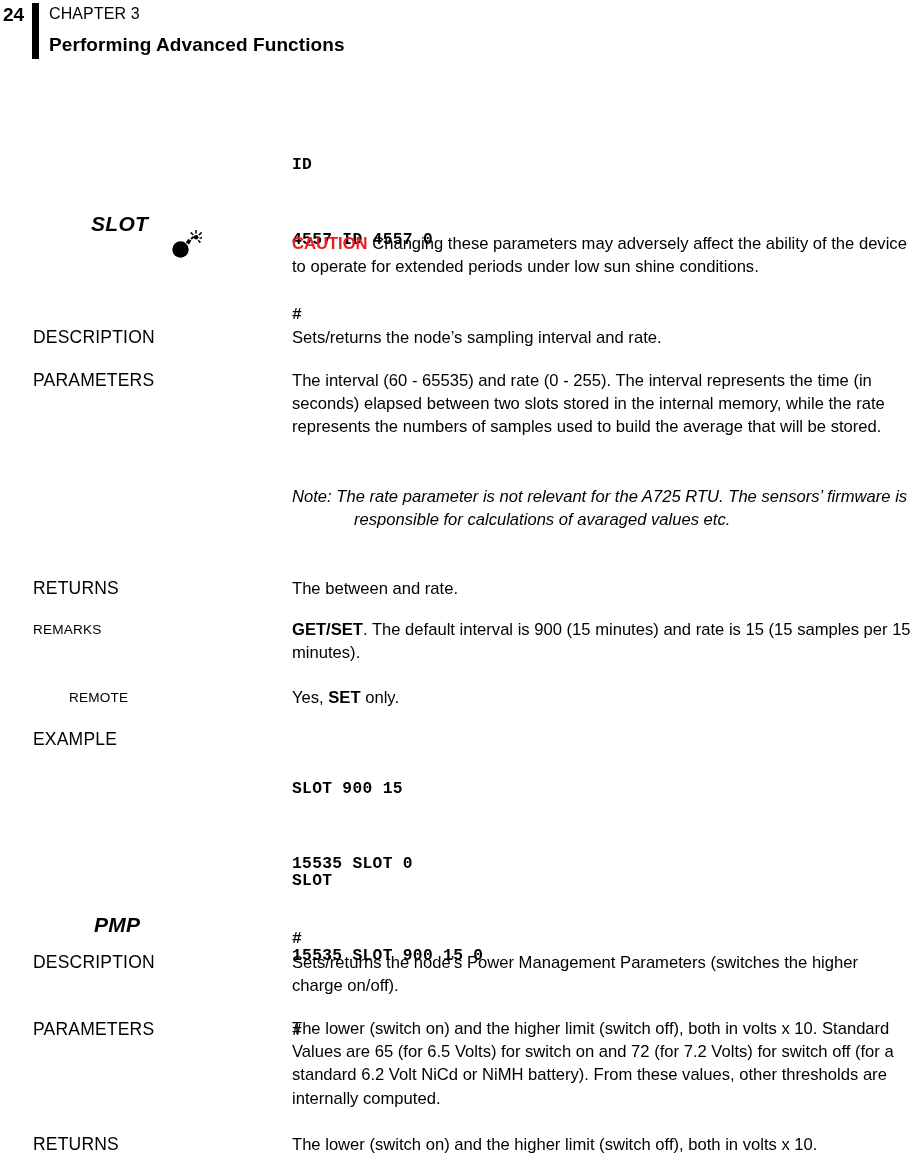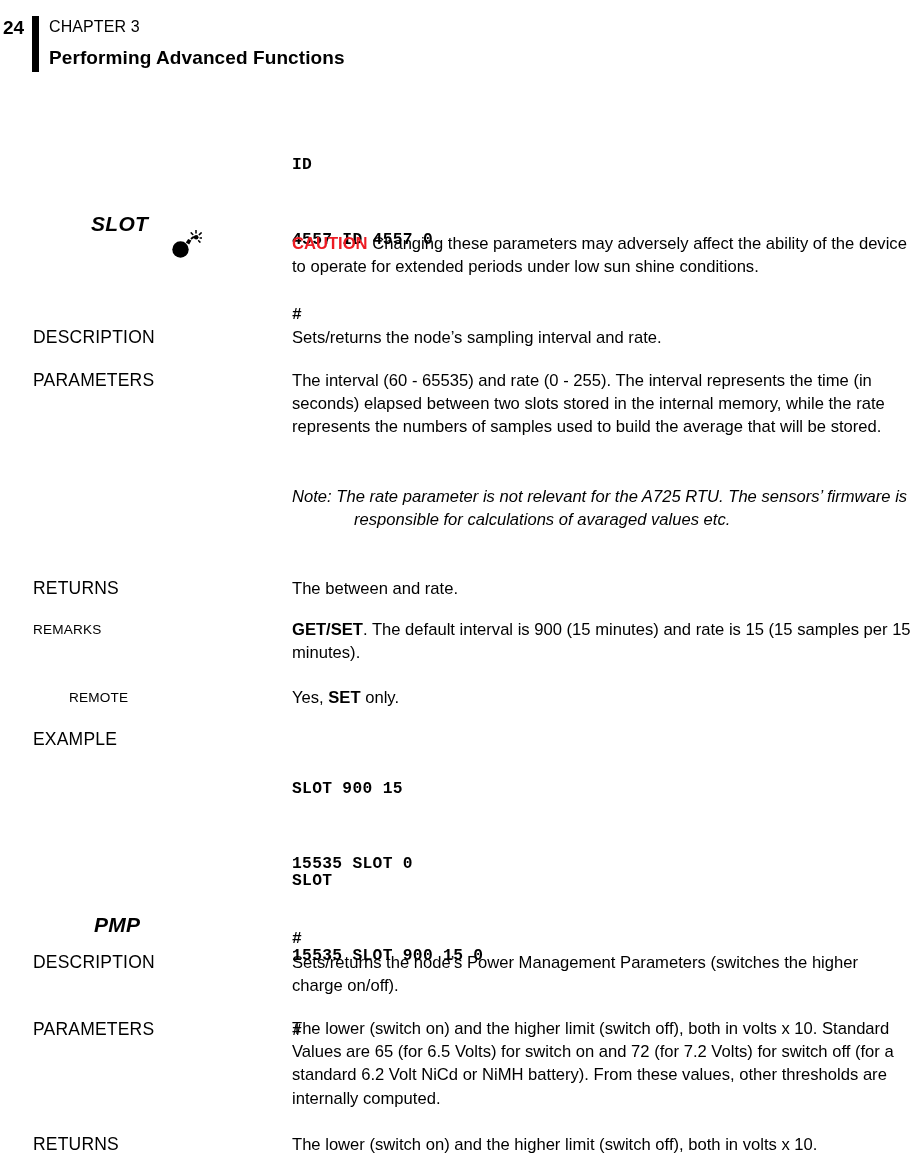--- a/index.html
+++ b/index.html
@@ -21,21 +21,21 @@
     position: relative;
     width: 914px;
     height: 1176px;
     overflow: hidden;
   }
 
   
   .page-header {
     position: absolute;
     left: 0;
-    top: 16px;
+    top: 3px;
     width: 914px;
     height: 60px;
   }
   .folio {
     position: absolute;
     left: 3px;
     top: 1px;
     font-size: 19px;
     font-weight: bold;
     letter-spacing: 0px;

